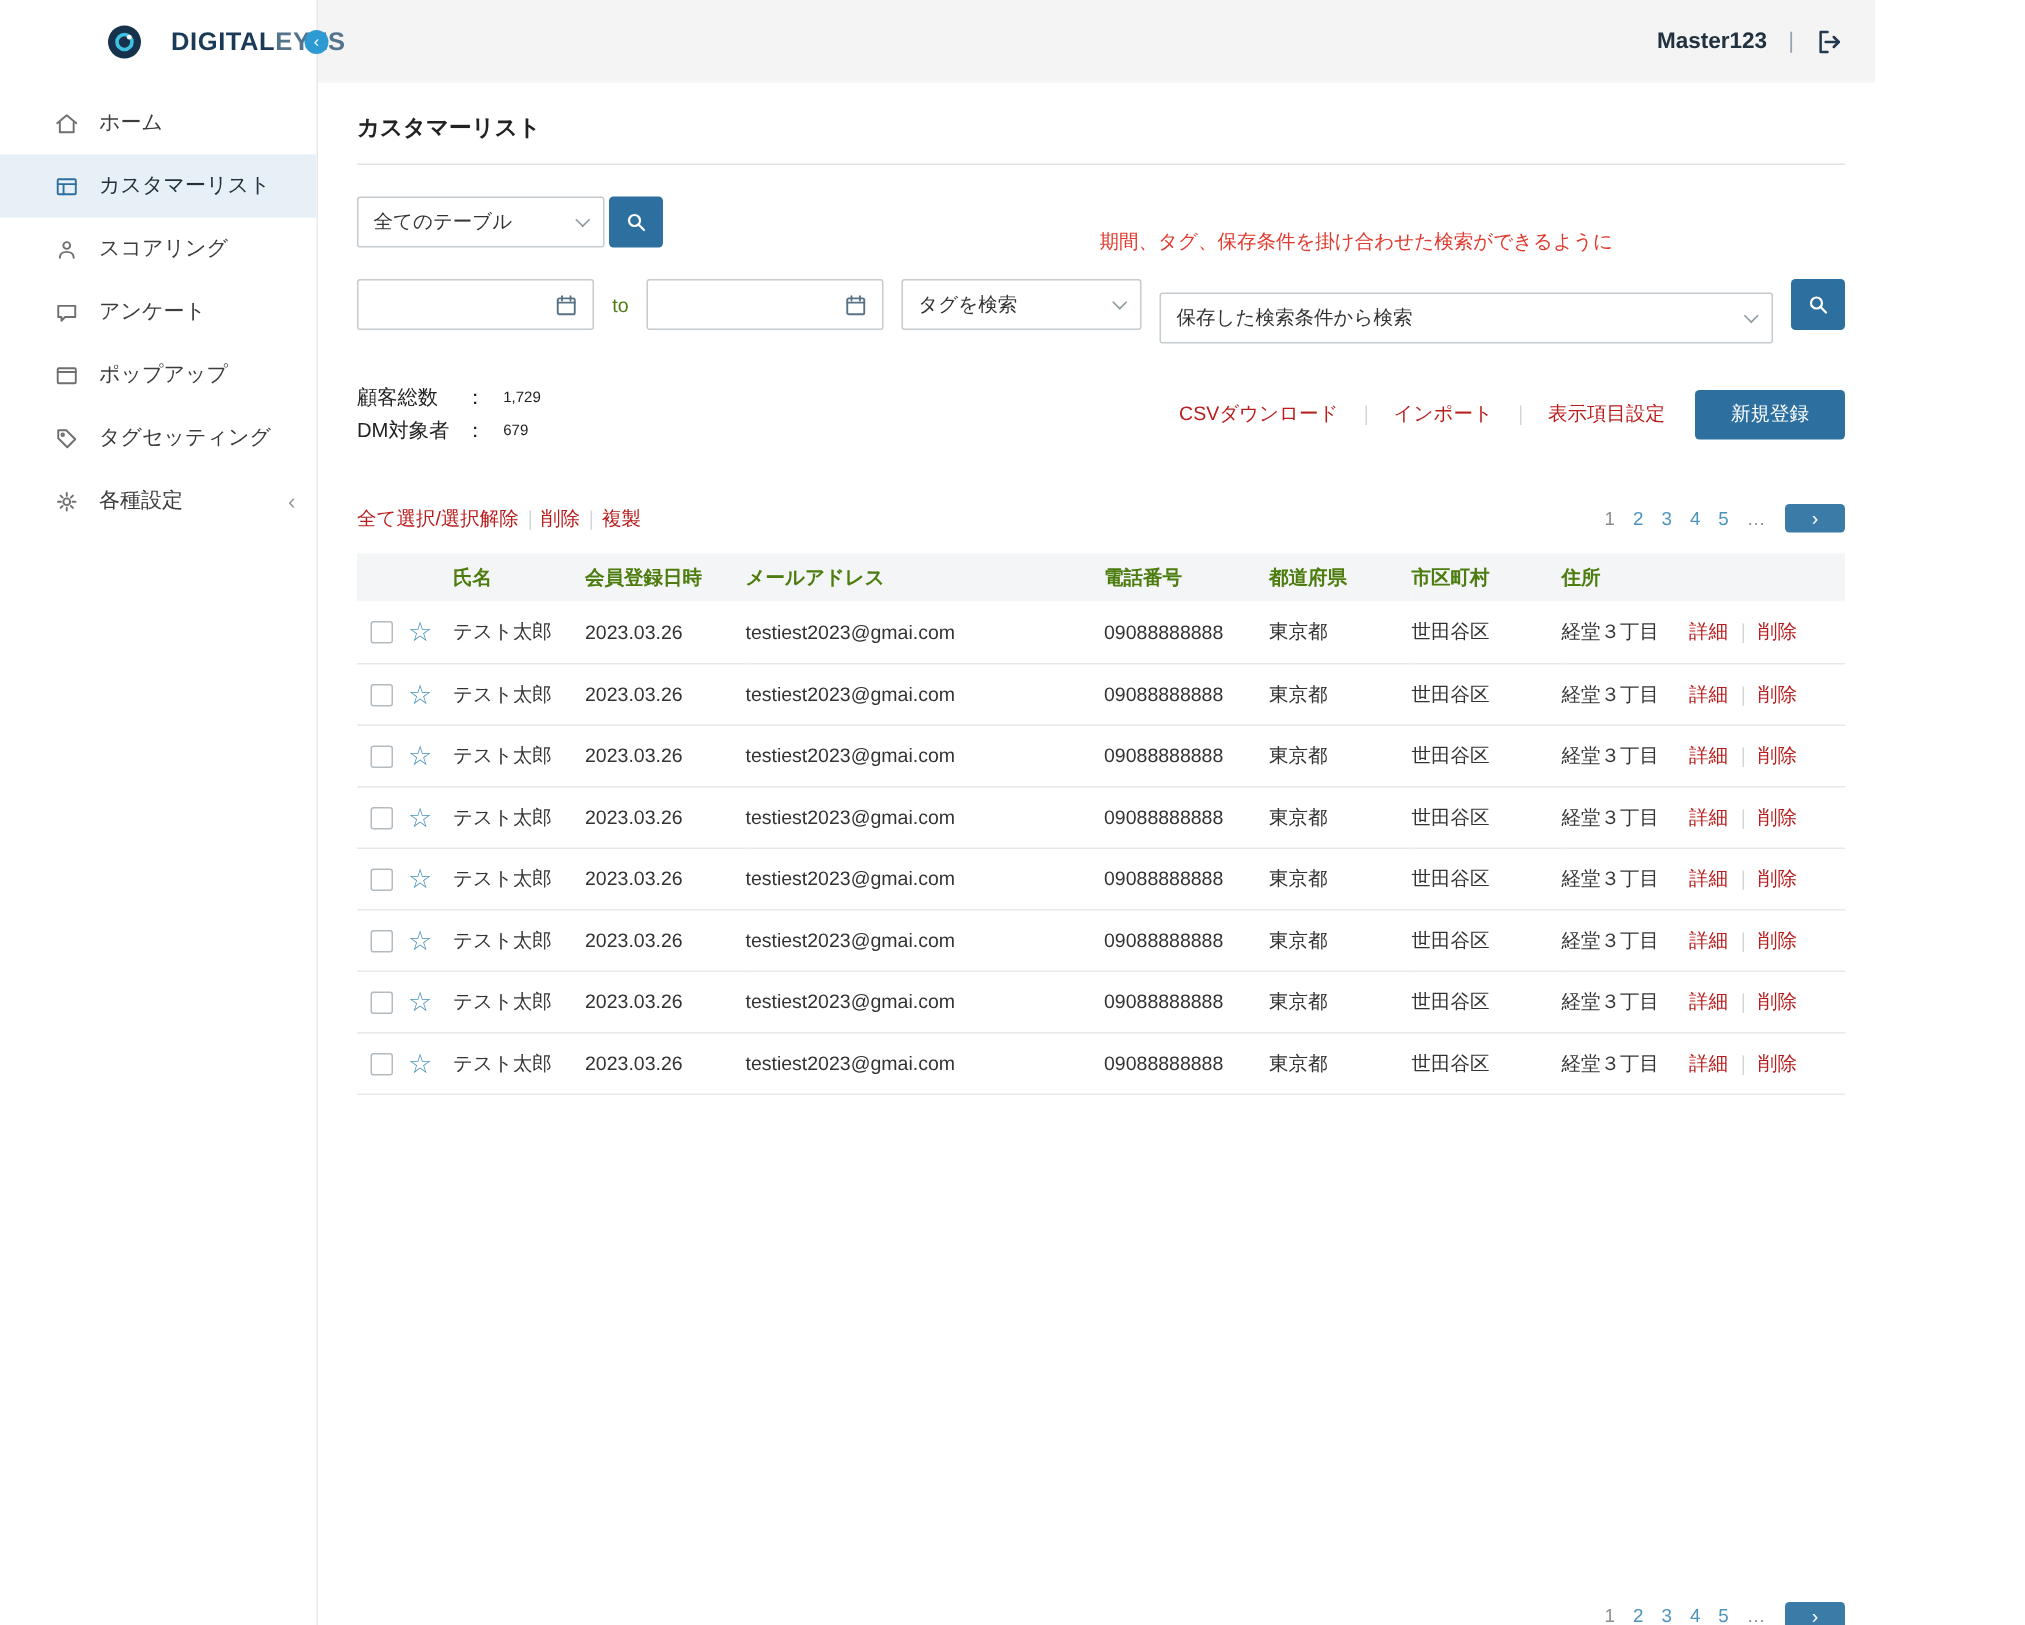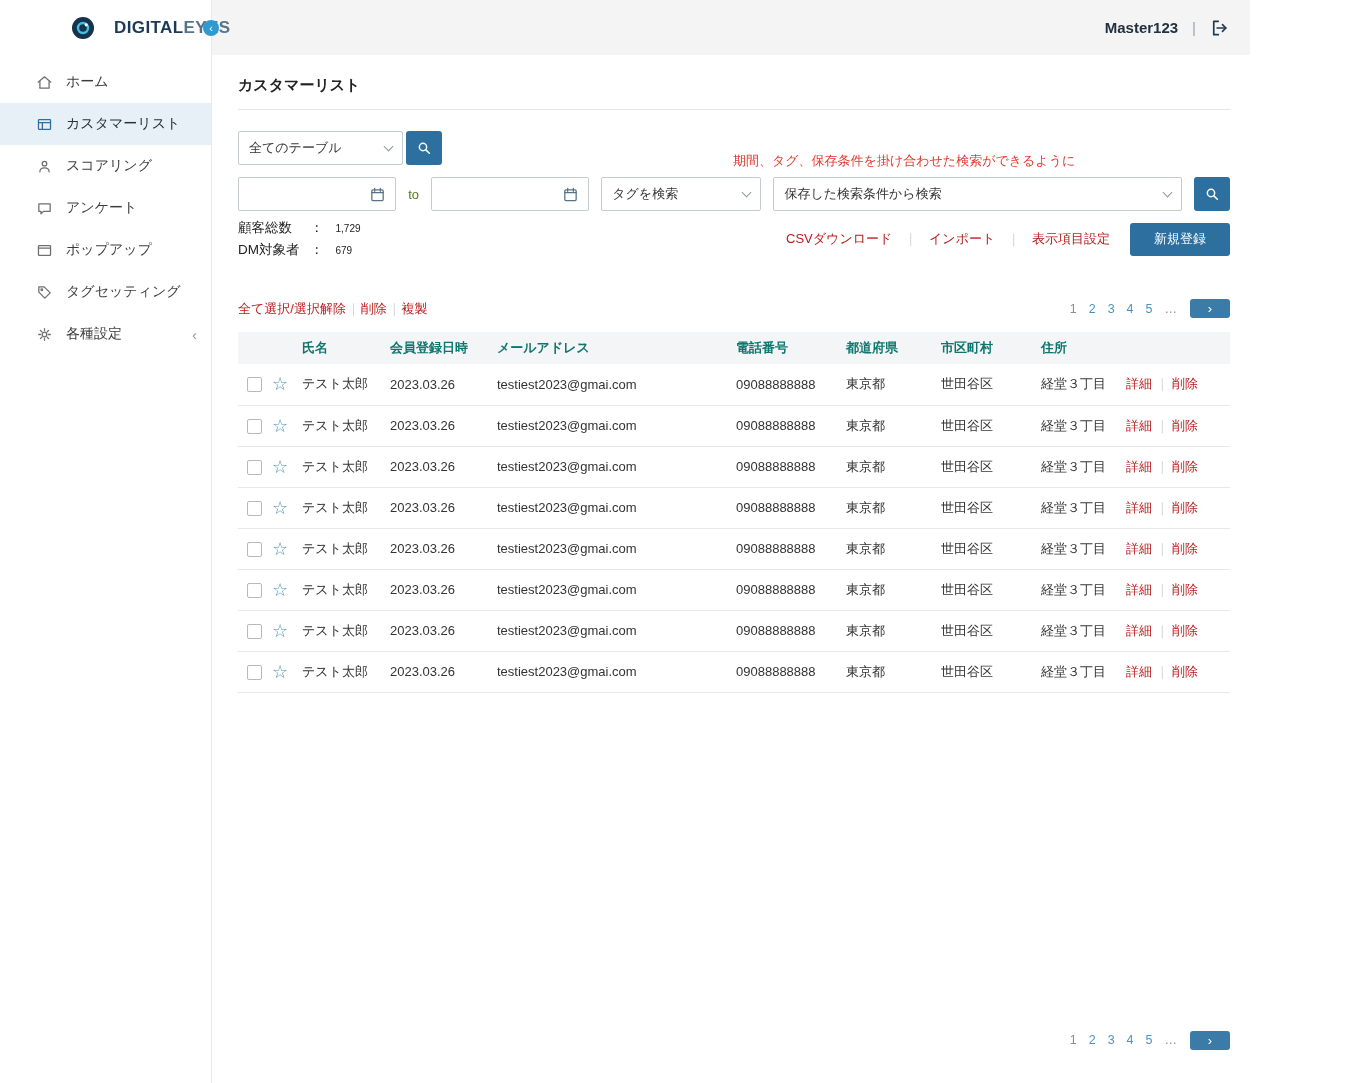--- a/index.html
+++ b/index.html
@@ -62,40 +62,40 @@
     display: flex; align-items: center; justify-content: space-between;
     padding: 0 10px; font-size: 13px; cursor: pointer;
   }
   .chev {
     width: 7px; height: 7px; border-right: 1.5px solid #8d979e;
     border-bottom: 1.5px solid #8d979e; transform: rotate(45deg);
     margin-top: -3px; flex: 0 0 auto;
   }
   .w-table { width: 165px; align-items: center; }
   .w-tag { width: 170px; }
-  .w-saved { width: 436px; }
+  .w-saved { width: 436px; margin-top: 18px; }
 
   .search-btn {
     width: 36px; height: 34px; background: #2d6f9e; border: none; border-radius: 3px;
     display: flex; align-items: center; justify-content: center; cursor: pointer; flex: 0 0 auto;
   }
   .search-btn svg { width: 16px; height: 16px; }
 
   .search-row1 { display: flex; align-items: center; gap: 3px; }
   .search-row2 { display: flex; align-items: center; gap: 12px; margin-top: 12px; position: relative; }
   .red-note { position: absolute; top: -25px; left: 495px; color: #e0392e; font-size: 13px; white-space: nowrap; }
   .date-input {
     width: 168px; height: 34px; border: 1px solid #c6cbd0; border-radius: 2px; background: #fff;
     display: flex; align-items: center; justify-content: flex-end; padding: 0 9px; cursor: text;
   }
   .cal-icon { color: #5a7285; display: flex; }
   .cal-icon svg { width: 17px; height: 17px; }
   .to-label { font-size: 13px; color: #4d7c0f; }
 
-  .stats-row { display: flex; justify-content: space-between; align-items: center; margin-top: 8px; }
+  .stats-row { display: flex; justify-content: space-between; align-items: center; margin-top: 27px; }
   .stats { display: flex; flex-direction: column; gap: 4px; font-size: 13.5px; color: #222; }
   .stat-line { display: flex; align-items: center; }
   .stat-label { min-width: 72px; }
   .stat-colon { margin-right: 12px; }
   .stat-value { font-weight: normal; font-size: 10px; }
 
   .toolbar { display: flex; align-items: center; gap: 12px; font-size: 13px; }
   .link { color: #b91c1c; cursor: pointer; text-decoration: none; }
   .sep { color: #c9ced2; }
   .register-btn {
@@ -109,21 +109,21 @@
   .page { color: #4d94bd; cursor: pointer; }
   .page.current { color: #8a8f94; cursor: default; }
   .ellipsis { color: #8a8f94; letter-spacing: 1px; }
   .next-btn {
     width: 40px; height: 19px; background: #3a7ba8; color: #fff; border: none; border-radius: 3px;
     font-size: 13px; display: flex; align-items: center; justify-content: center; padding: 0; cursor: pointer;
   }
 
   table.customer-table { width: 100%; border-collapse: collapse; margin-top: 14px; font-size: 13px; table-layout: fixed; }
   thead tr { background: #f3f5f6; }
-  th { font-weight: bold; text-align: left; padding: 7px 4px 7px 0; font-size: 13px; color: #0f766e; }
+  th { font-weight: bold; text-align: left; padding: 7px 4px 7px 0; font-size: 13px; color: #4d7c0f; }
   tbody td { height: 41px; border-bottom: 1px solid #e8e8e8; padding: 0 4px 0 0; color: #333; }
   td.cell-cb, th.cell-cb { padding-left: 9px; }
   .checkbox { width: 15px; height: 15px; border: 1px solid #b3bac0; border-radius: 2px; display: inline-block; background: #fff; cursor: pointer; vertical-align: middle; }
   .star { color: #4d94bd; font-size: 18px; cursor: pointer; line-height: 1; }
   .cell-actions { white-space: nowrap; }
 
   .bottom-pager-row { display: flex; justify-content: flex-end; margin-top: 338px; }
 </style>
 </head>
 <body>

